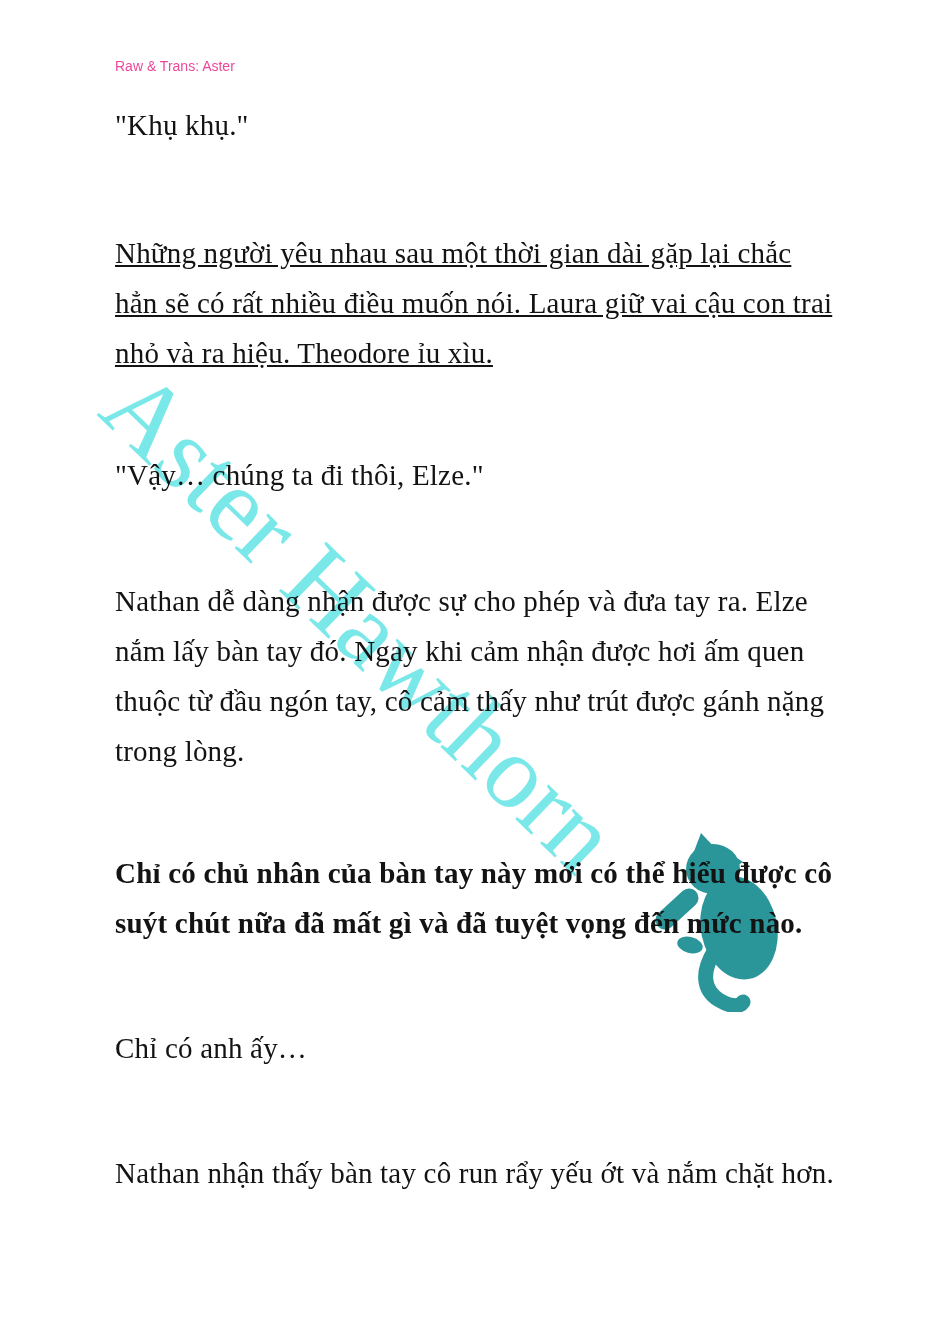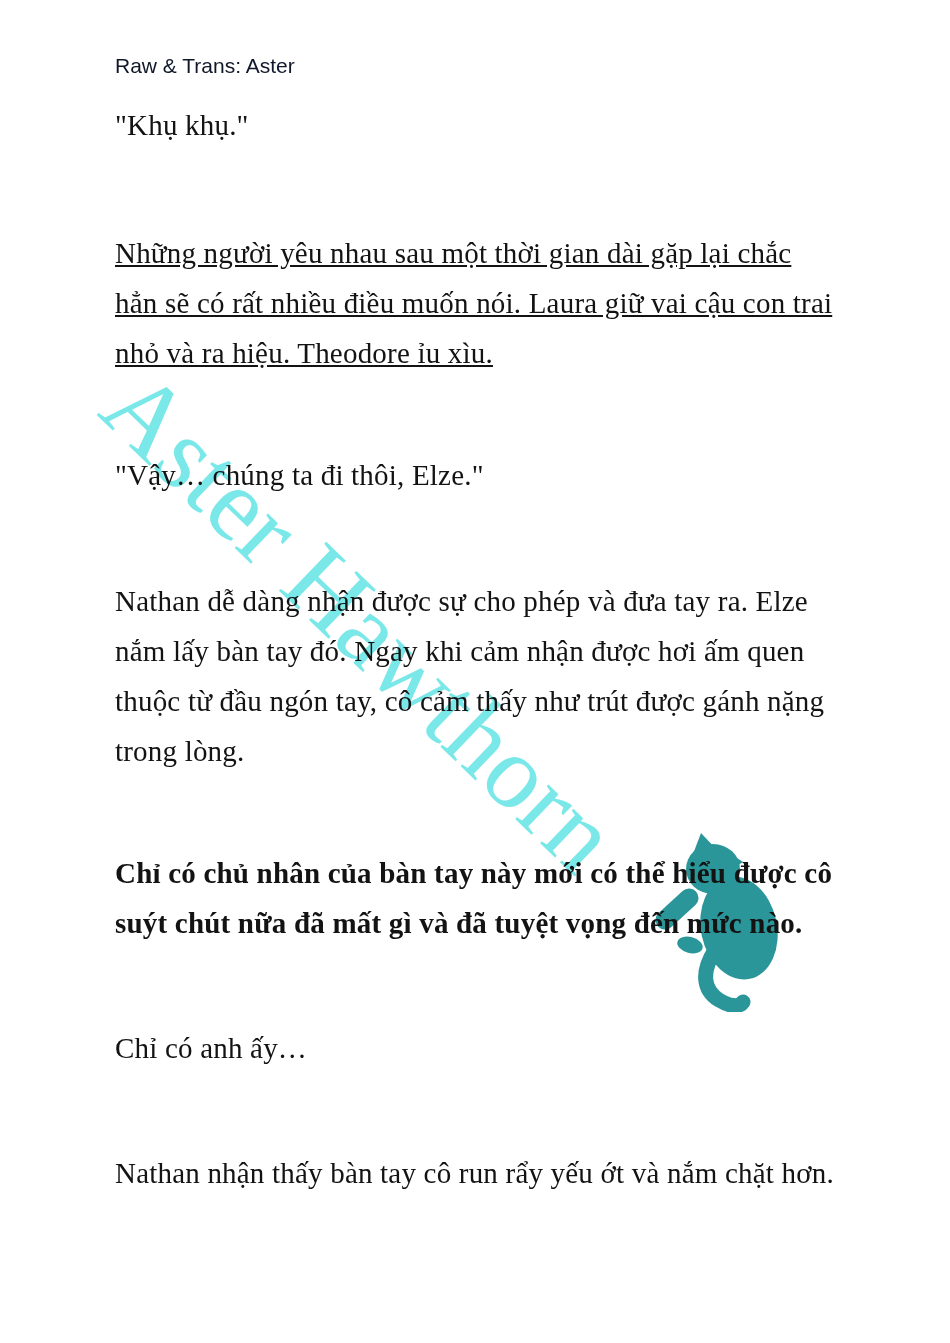--- a/index.html
+++ b/index.html
@@ -13,23 +13,23 @@
     height: 1343px;
     background: #ffffff;
     overflow: hidden;
     font-family: "Liberation Serif", serif;
   }
   .credit {
     position: absolute;
     left: 115px;
     top: 56px;
     font-family: "Liberation Sans", sans-serif;
-    font-size: 21px;
+    font-size: 14px;
     line-height: 20px;
-    color: #0f172a;
+    color: #ec4899;
     z-index: 3;
   }
   .para {
     position: absolute;
     left: 115px;
     width: 722px;
     margin: 0;
     font-size: 29px;
     line-height: 50px;
     color: #131313;

